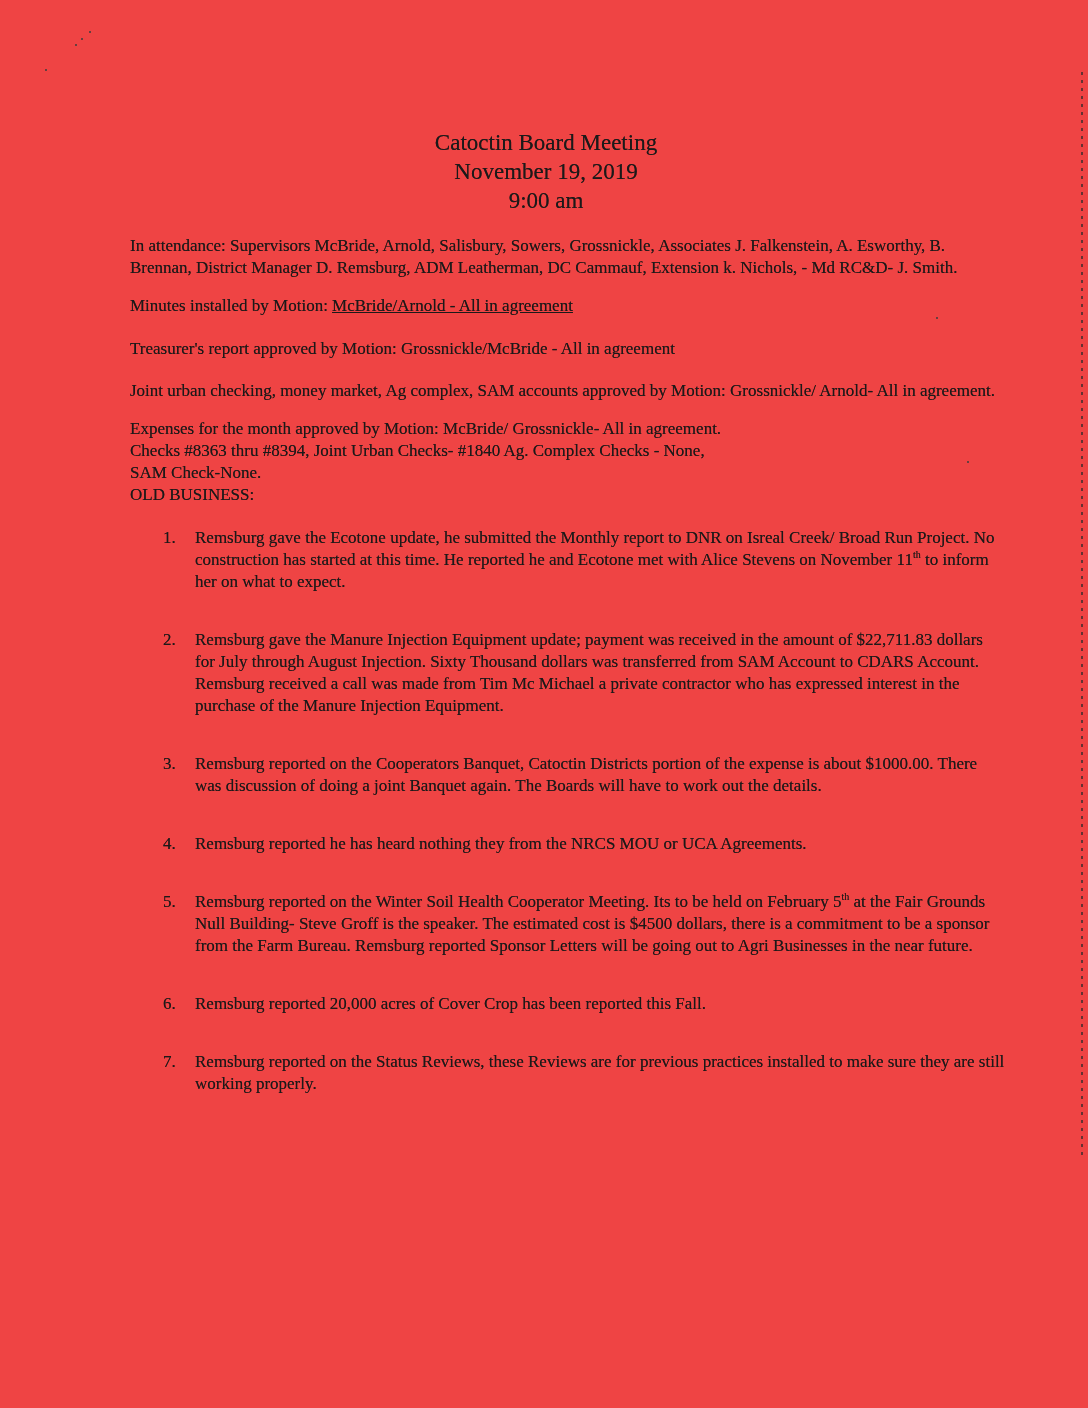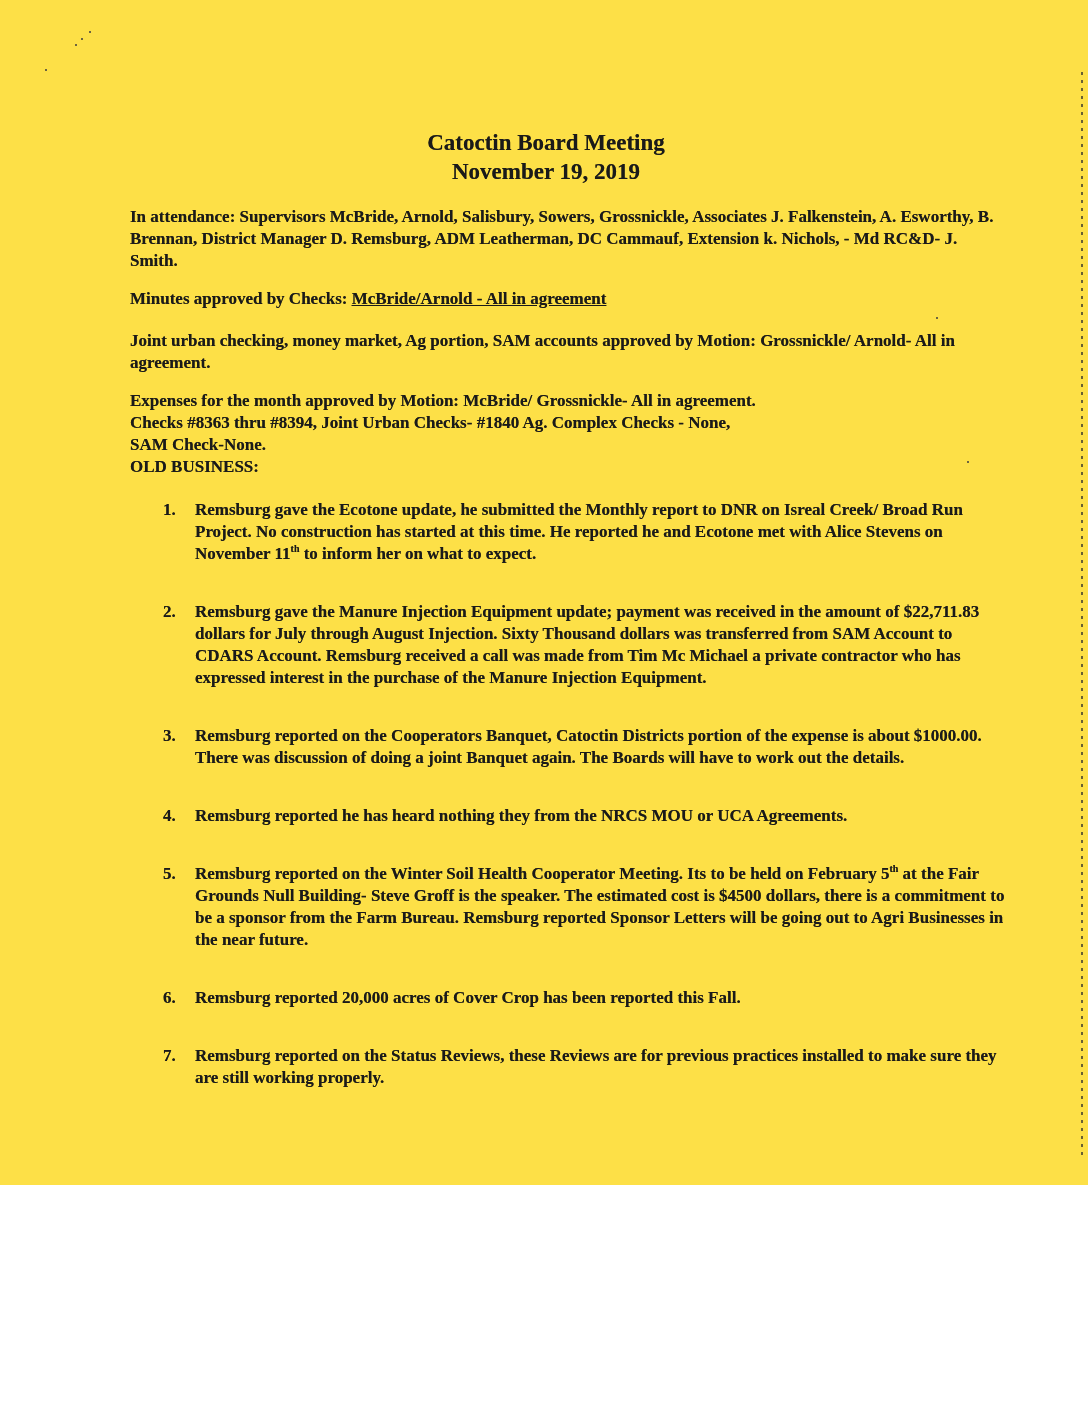--- a/index.html
+++ b/index.html
@@ -1,25 +1,24 @@
 <!DOCTYPE html>
 <html><head>
 <meta charset="utf-8">
 <style>
   html,body{margin:0;padding:0;}
   body{background:#ffffff;}
   .page{
     position:relative;
-    width:1088px;height:1185px;
-    background:#fde047;
+    width:1088px;height:1408px;
+    background:#ef4444;
     overflow:hidden;
     font-family:"Liberation Serif","DejaVu Serif",serif;
     color:#1a1a1a;
     text-shadow:0 0 .5px rgba(10,10,10,.6);
-    font-weight:bold;
   }
   .content{
     position:absolute;left:130px;top:128px;width:876px;
     font-size:17px;line-height:22px;
   }
   .title-block{
     position:relative;left:-22px;
     text-align:center;
     font-size:23px;line-height:29px;
     margin:0 0 20px 0;
@@ -65,28 +64,30 @@
   <div class="speck" style="left:45px;top:69px;"></div>
   <div class="speck" style="left:936px;top:317px;"></div>
   <div class="speck" style="left:967px;top:461px;"></div>
   <div class="edge-line"></div>
 
   <div class="content">
 
     <div class="title-block">
       <span class="title-line">Catoctin Board Meeting</span>
       <span class="title-line">November 19, 2019</span>
+      <span class="title-line">9:00 am</span>
     </div>
 
     <p class="mt18">In attendance: Supervisors McBride, Arnold, Salisbury, Sowers, Grossnickle, Associates J. Falkenstein, A. Esworthy, B. Brennan, District Manager D. Remsburg, ADM Leatherman, DC Cammauf, Extension k. Nichols, - Md RC&amp;D- J. Smith.</p>
 
-    <p class="mt16"><span>Minutes approved by Checks: </span><span class="uline">McBride/Arnold - All in agreement</span></p>
+    <p class="mt16"><span>Minutes installed by Motion: </span><span class="uline">McBride/Arnold - All in agreement</span></p>
 
+    <p class="mt21">Treasurer's report approved by Motion: Grossnickle/McBride - All in agreement</p>
 
-    <p class="mt20">Joint urban checking, money market, Ag portion, SAM accounts approved by Motion: Grossnickle/ Arnold- All in agreement.</p>
+    <p class="mt20">Joint urban checking, money market, Ag complex, SAM accounts approved by Motion: Grossnickle/ Arnold- All in agreement.</p>
 
     <p class="mt16">
       <span class="line">Expenses for the month approved by Motion: McBride/ Grossnickle- All in agreement.</span>
       <span class="line">Checks #8363 thru #8394, Joint Urban Checks- #1840 Ag. Complex Checks - None,</span>
       <span class="line">SAM Check-None.</span>
     </p>
 
     <p class="mt34">OLD BUSINESS:</p>
 
     <div class="ob-list">

